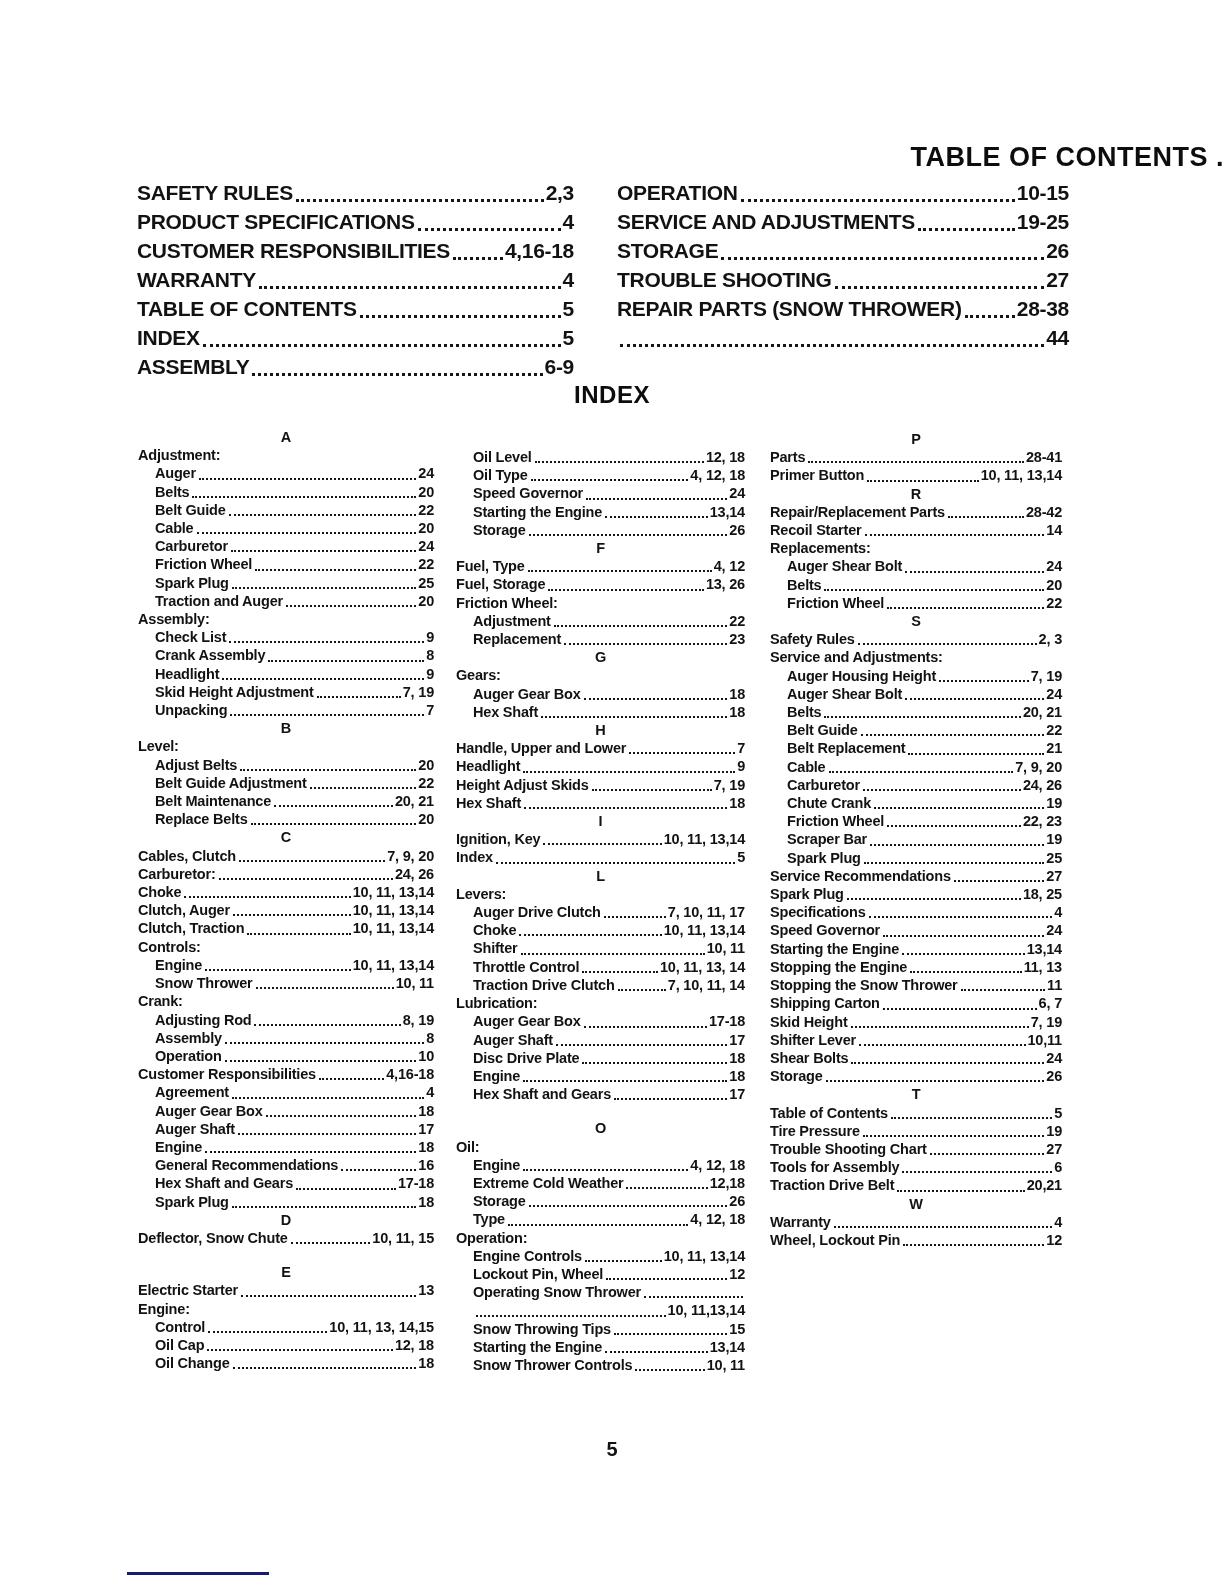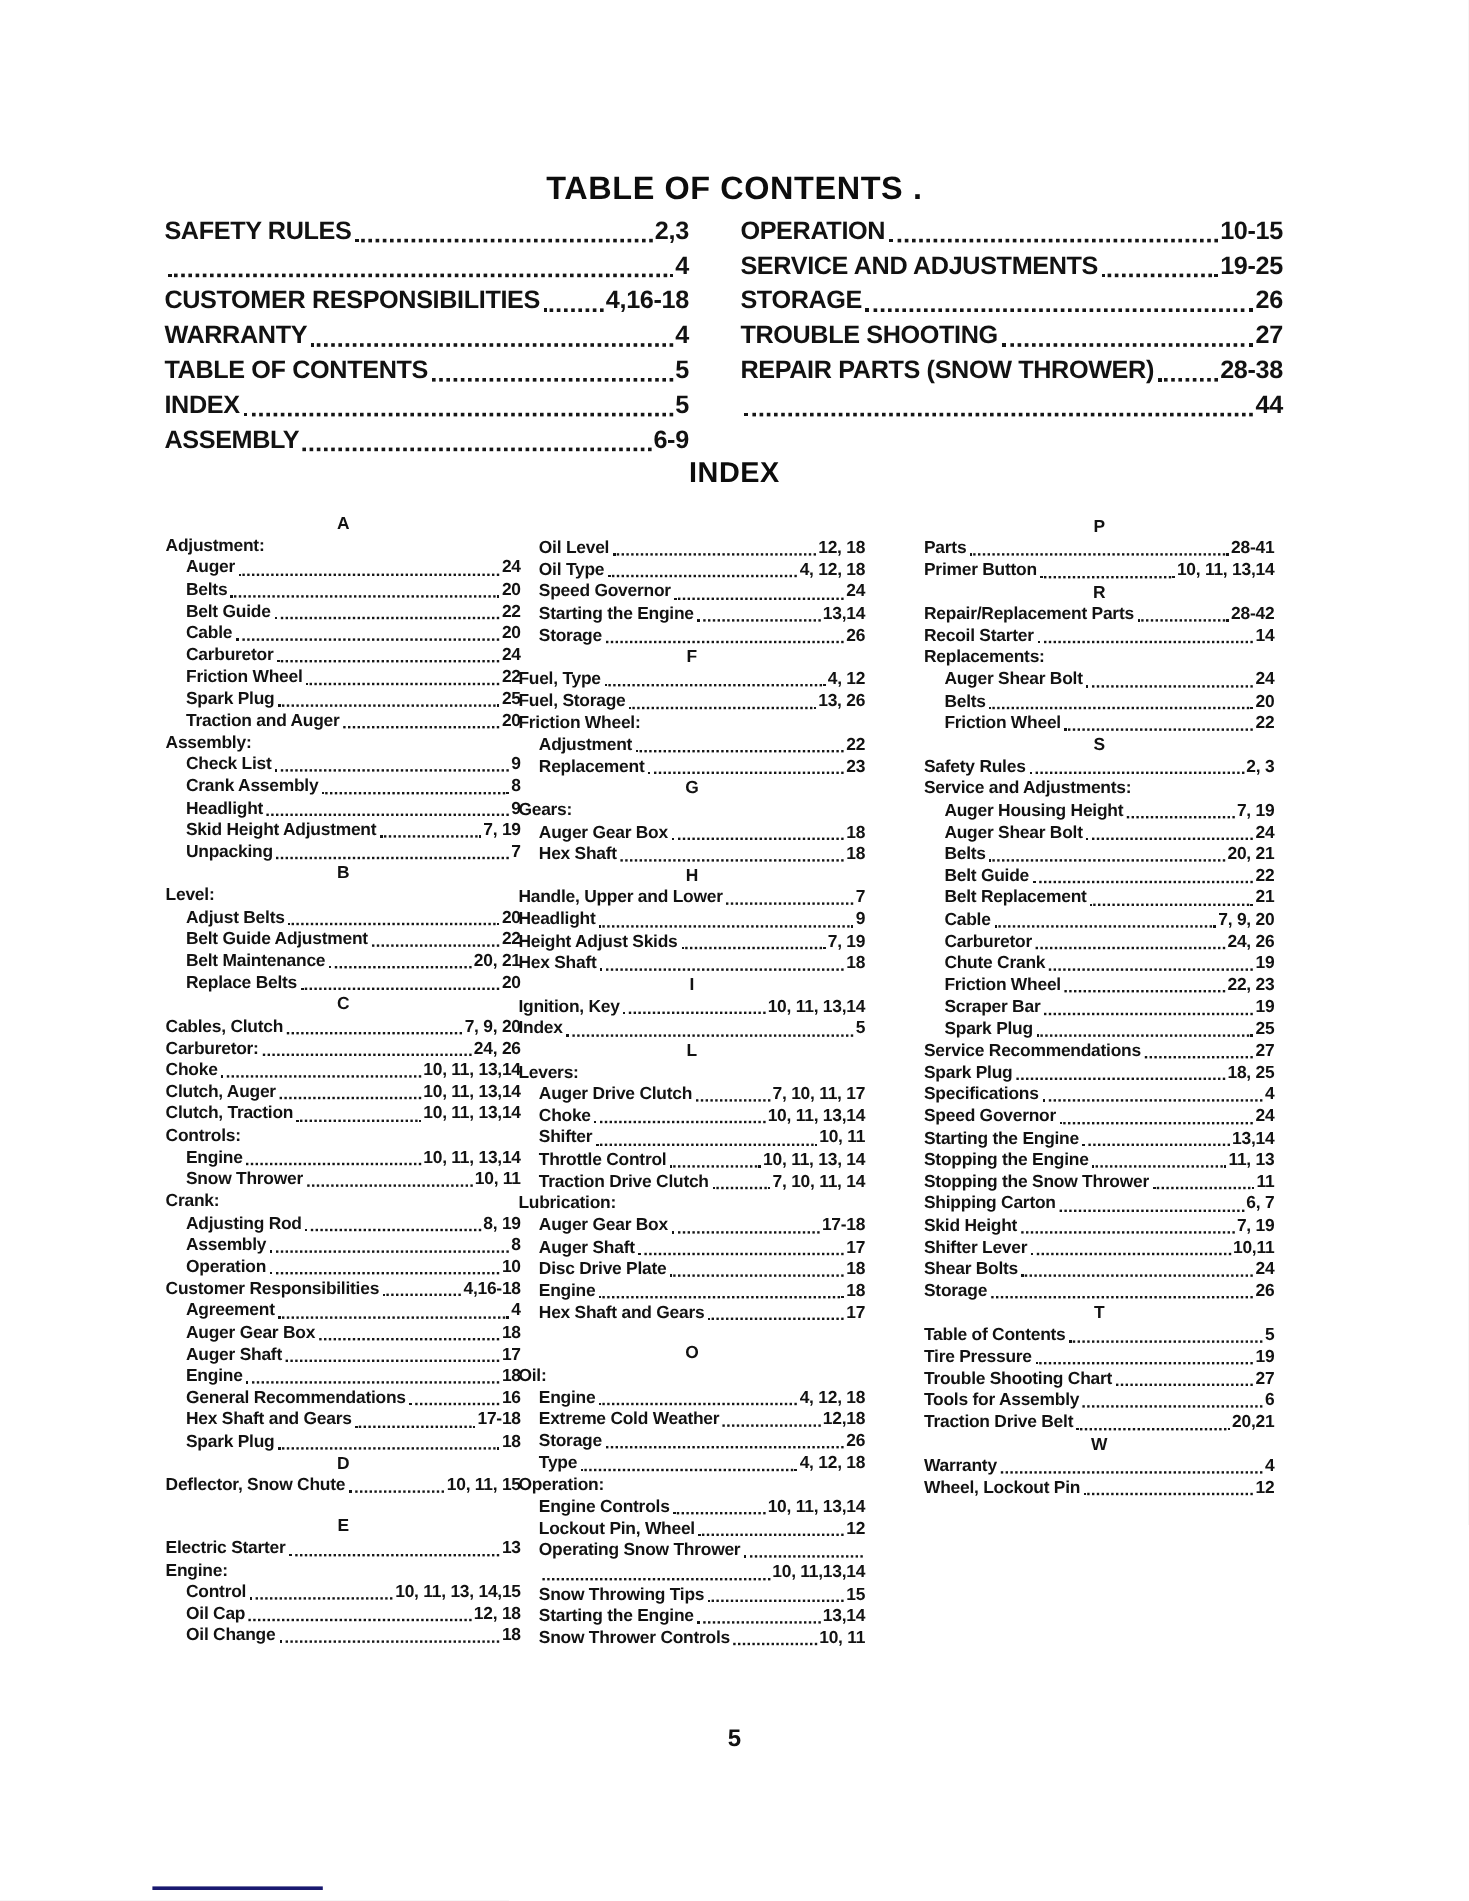--- a/index.html
+++ b/index.html
@@ -8,38 +8,38 @@
     width:1224px; height:1584px;
     margin:0 auto;
     background:#ffffff;
     color:#121212;
     font-family:"Liberation Sans", sans-serif;
     font-weight:700;
     overflow:hidden;
   }
   .toc-title {
     position:absolute; top:142px; left:0; right:0;
-    margin:0; text-align:center;
+    margin:0; text-align:right;
     font-size:27px; font-weight:700; letter-spacing:0.5px;
     color:#0d0d0d;
   }
   .toc-col { position:absolute; top:178px; }
   .toc-col.left  { left:137px; width:437px; }
   .toc-col.right { left:617px; width:452px; }
   .toc-col .row { line-height:29px; font-size:21px; letter-spacing:-0.3px; }
 
   .index-title {
     position:absolute; top:381px; left:0; right:0;
     margin:0; text-align:center;
     font-size:24px; font-weight:700; letter-spacing:0.5px;
     color:#0d0d0d;
   }
   .idx-col { position:absolute; font-size:14.5px; letter-spacing:-0.2px; line-height:18.2px; }
   .idx-col.c1 { top:428px; left:138px; width:296px; }
-  .idx-col.c2 { top:448px; left:432px; width:289px; }
+  .idx-col.c2 { top:448px; left:456px; width:289px; }
   .idx-col.c3 { top:430px; left:770px; width:292px; }
 
   .row { display:flex; align-items:baseline; }
   .row .lbl { white-space:nowrap; }
   .row .dots {
     flex:1 1 6px; min-width:6px;
     border-bottom:2.4px dotted #161616;
     align-self:flex-end;
     margin:0 2px 3px 3px;
   }
@@ -64,20 +64,21 @@
 <div class="page" style="background: rgb(255, 255, 255); color: rgb(18, 18, 18);">
   <h1 class="toc-title">TABLE OF CONTENTS .</h1>
 
   <div class="toc-col left">
       <div class="row entry">
         <span class="lbl">SAFETY RULES</span>
         <span class="dots"></span>
         <span class="pg">2,3</span>
       </div>
       <div class="row entry">
+        <span class="lbl">PRODUCT SPECIFICATIONS</span>
         <span class="dots"></span>
         <span class="pg">4</span>
       </div>
       <div class="row entry">
         <span class="lbl">CUSTOMER  RESPONSIBILITIES</span>
         <span class="dots"></span>
         <span class="pg">4,16-18</span>
       </div>
       <div class="row entry">
         <span class="lbl">WARRANTY</span>

